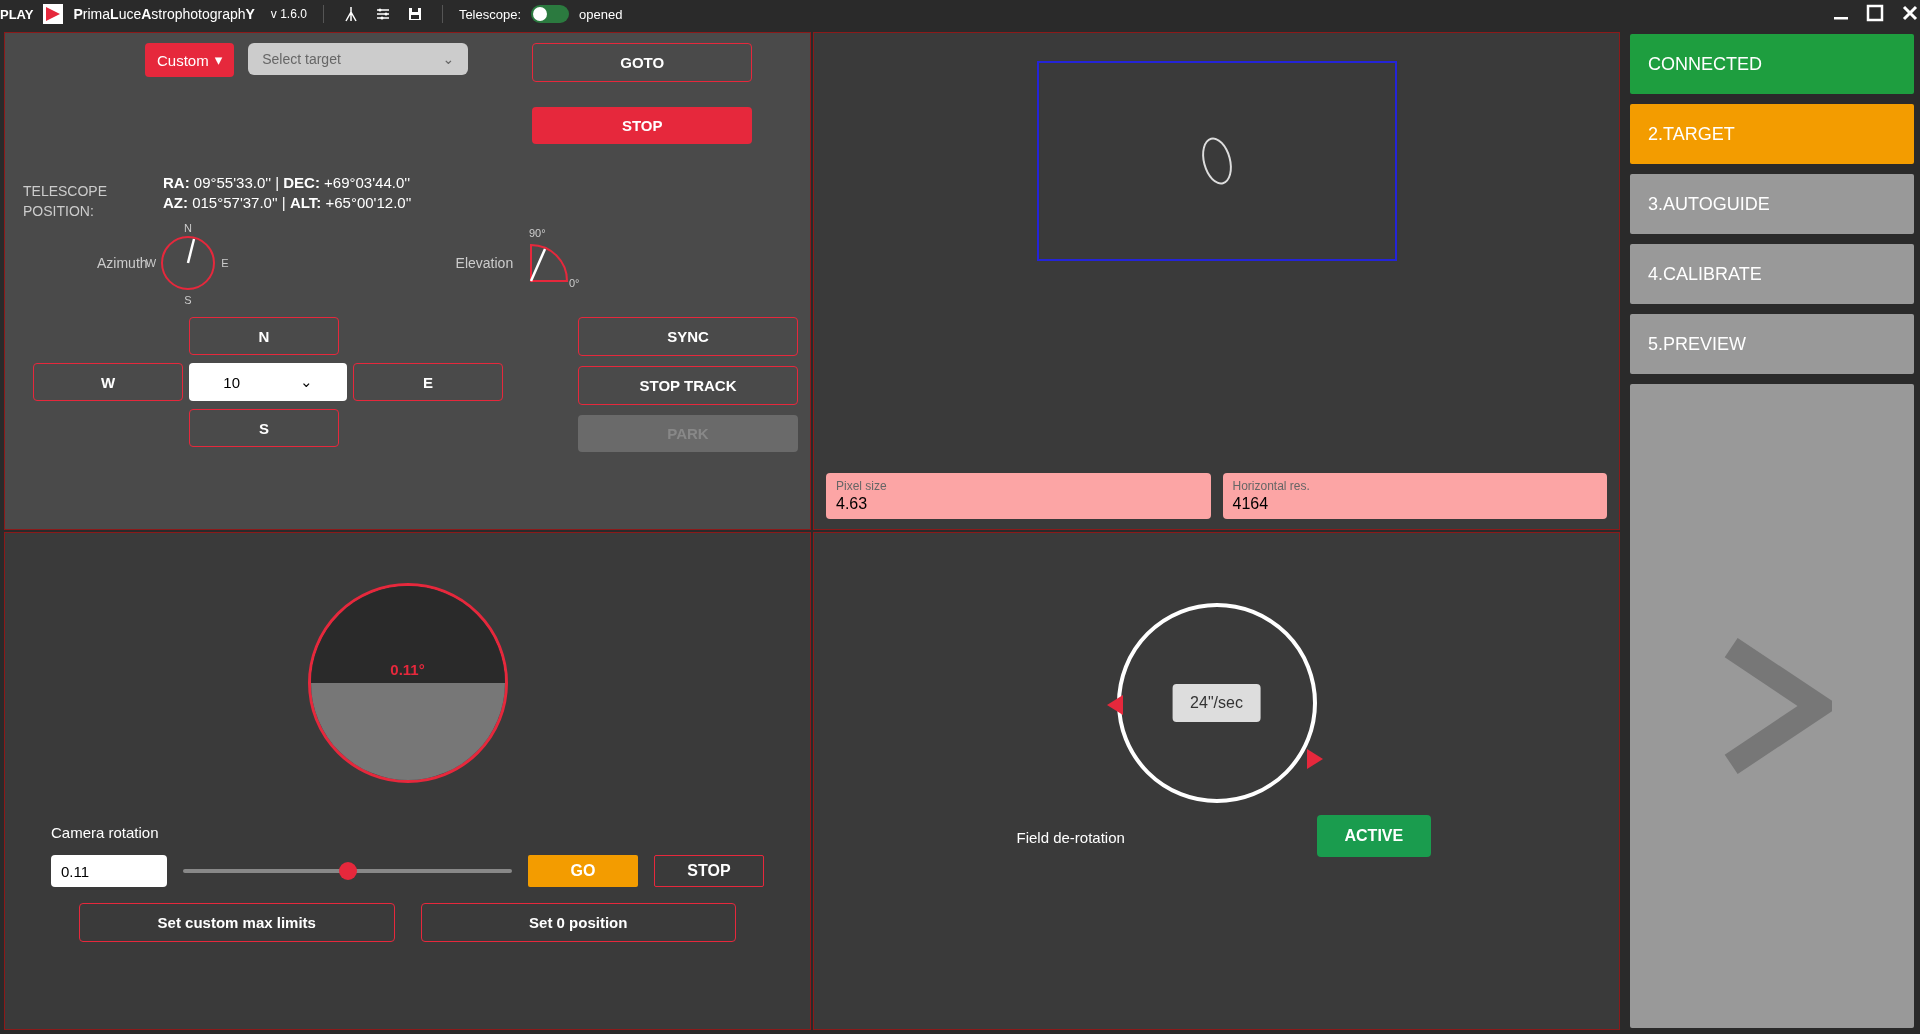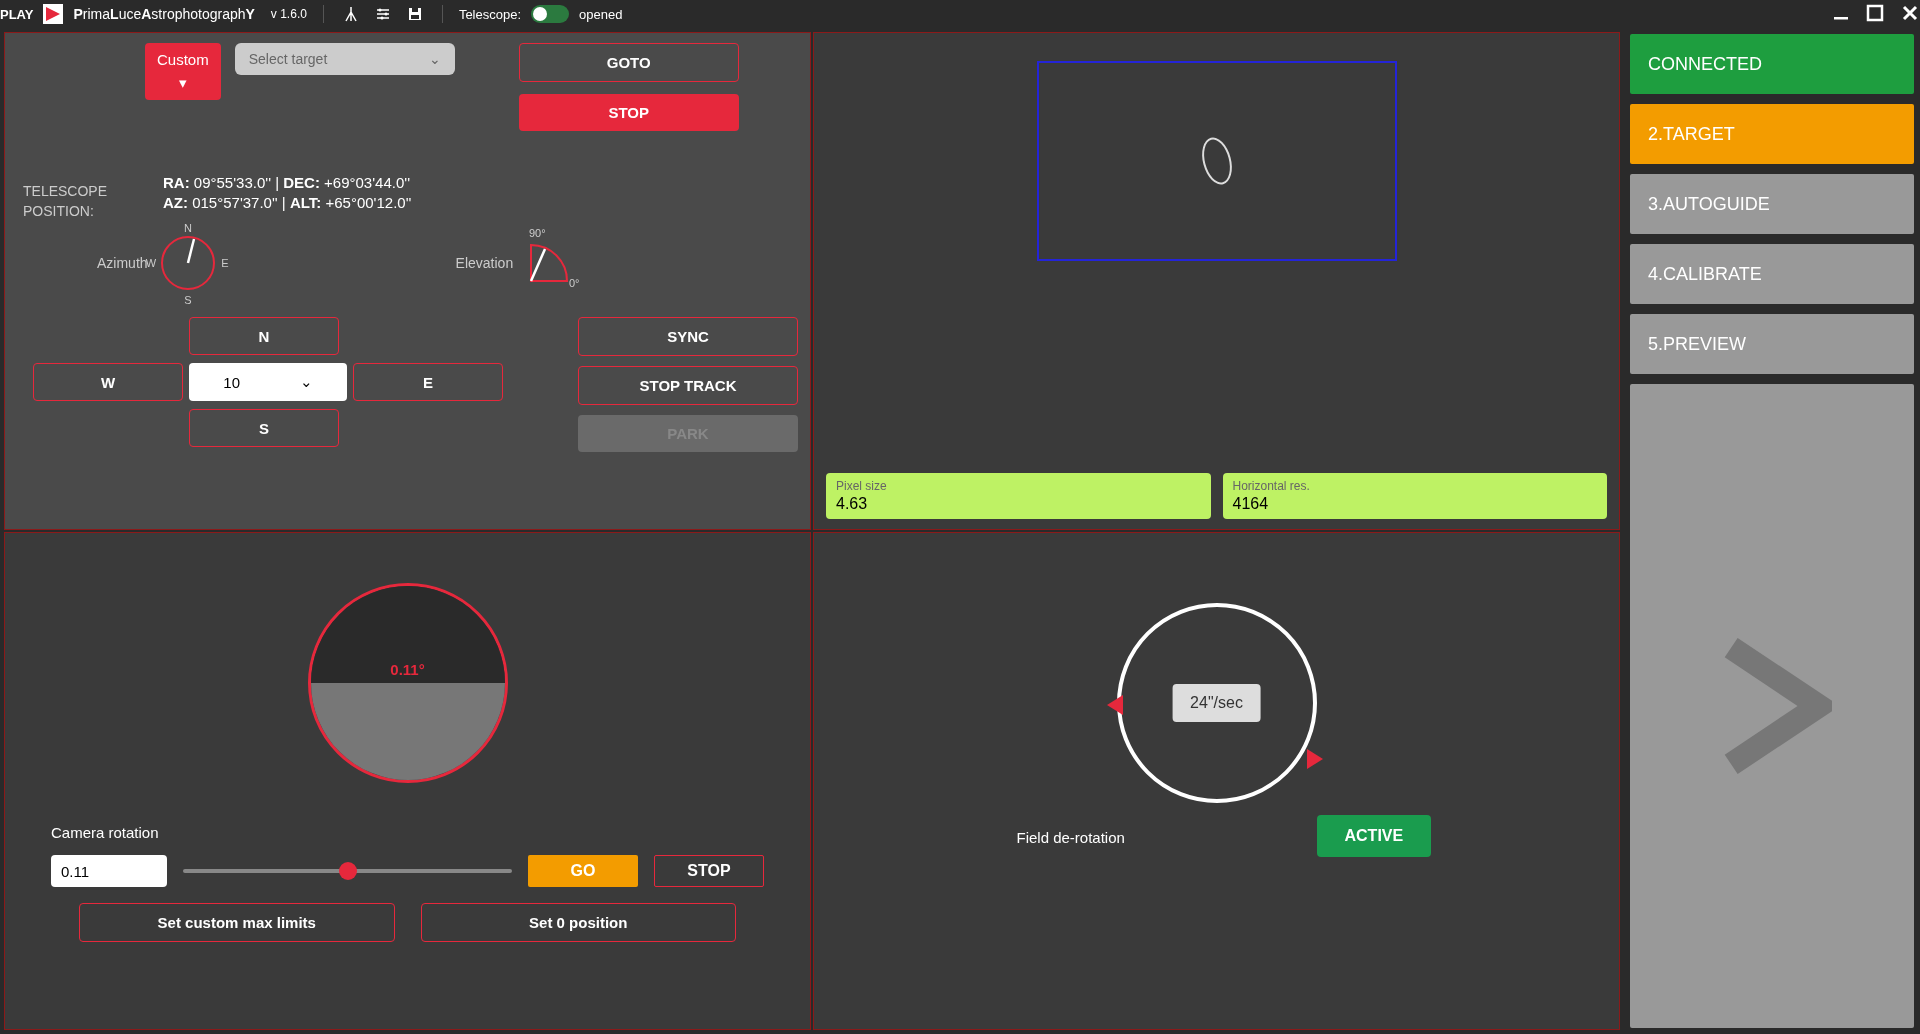--- a/index.html
+++ b/index.html
@@ -25,24 +25,24 @@
 .panel.br{ background:#3a3a3a; }
 .right-rail{ width:296px; padding:6px; display:flex; flex-direction:column; gap:10px;}
 .rail-btn{ height:60px; display:flex; align-items:center; justify-content:flex-start; padding:0 18px; font-size:18px; font-weight:500; cursor:pointer; border-radius:2px;}
 .rail-btn.green{ background:#1e9e3f;}
 .rail-btn.gray{ background:#999;}
 .rail-btn.orange{ background:#f39c00;}
 .big-play{ flex:1; background:#999; display:flex; align-items:center; justify-content:center; border-radius:2px; cursor:pointer;}
 .big-play svg{ width:120px; height:140px; }
 
 
-.custom-dd{ background:#e6283c; color:#fff; padding:8px 12px; border-radius:4px; font-size:15px; display:inline-flex; gap:6px; align-items:center; cursor:pointer;flex-direction:column;}
+.custom-dd{ background:#e6283c; color:#fff; padding:8px 12px; border-radius:4px; font-size:15px; display:inline-flex; gap:6px; align-items:center; cursor:pointer;}
 .select-target{ background:#ccc; color:#666; border-radius:6px; padding:8px 14px; width:220px; display:flex; justify-content:space-between; align-items:center; font-size:14px; cursor:pointer;}
 .tl-row1{ display:flex; gap:14px; align-items:flex-start; margin-left:130px;}
-.tl-buttons-col{ display:flex; flex-direction:column; gap:12px; margin-left:50px;}
+.tl-buttons-col{ display:flex; flex-direction:column; gap:25px; margin-left:50px;}
 .btn-outline{ border:1px solid #e6283c; background:transparent; color:#fff; padding:10px 0; text-align:center; font-weight:bold; font-size:15px; cursor:pointer; border-radius:4px; width:220px;}
 .btn-red{ background:#e6283c; color:#fff; padding:10px 0; text-align:center; font-weight:bold; font-size:15px; cursor:pointer; border-radius:4px; width:220px;}
 .btn-gray{ background:#6a6a6a; color:#888; padding:10px 0; text-align:center; font-weight:bold; font-size:15px; border-radius:4px; width:220px; cursor:not-allowed;}
 .tel-pos-label{ font-size:14px; color:#ccc; position:absolute; top:148px; left:18px; line-height:20px;}
 .coord-text{ font-size:15px; color:#fff;}
 .coord-block{ position:absolute; left:158px; top:140px; line-height:20px;}
 .gauges{ position:absolute; top:198px; left:92px; display:flex; gap:236px; align-items:center;}
 .gauge-label{ font-size:14px; color:#ccc;}
 .compass{ width:64px; height:64px; position:relative;}
 .compass svg{ position:absolute; top:50%; left:50%; transform:translate(-50%,-50%);}
@@ -52,21 +52,21 @@
 .sync-col{ position:absolute; top:284px; right:12px; display:flex; flex-direction:column; gap:10px;}
 
 
 .fov-frame{ position:absolute; top:28px; left:50%; transform:translateX(-50%); width:360px; height:200px; border:2px solid #2424d8; }
 .fov-ellipse{ position:absolute; top:50%; left:50%; transform:translate(-50%,-50%) rotate(-15deg); width:28px; height:48px; border:2px solid #ddd; border-radius:50%;}
 .target-row{ position:absolute; top:298px; left:12px; right:12px; display:flex; align-items:flex-start; gap:20px;}
 .target-name{ font-size:20px; font-weight:bold; margin-top:8px;}
 .target-coords{ font-size:15px; line-height:24px;}
 .update-fov{ border:1px solid #e6283c; background:transparent; color:#fff; padding:10px 20px; font-weight:bold; font-size:15px; cursor:pointer; border-radius:4px; margin-left:auto; margin-top:4px;}
 .input-row{ position:absolute; bottom:10px; left:12px; right:12px; display:flex; gap:12px;}
-.input-box{ background:#bef264; color:#000; border-radius:4px; flex:1; padding:6px 10px; display:flex; flex-direction:column; gap:2px;}
+.input-box{ background:#fca5a5; color:#000; border-radius:4px; flex:1; padding:6px 10px; display:flex; flex-direction:column; gap:2px;}
 .input-box .lbl{ font-size:12px; color:#666;}
 .input-box .val{ font-size:16px; color:#000;}
 
 
 .rot-dial{ position:absolute; top:50px; left:50%; transform:translateX(-50%); width:200px; height:200px;}
 .rot-dial .circle{ width:200px; height:200px; border:3px solid #e6283c; border-radius:50%; overflow:hidden; position:relative;}
 .rot-dial .top-half{ position:absolute; top:0; left:0; right:0; height:50%; background:#2a2a2a;}
 .rot-dial .bot-half{ position:absolute; bottom:0; left:0; right:0; height:50%; background:#777;}
 .rot-dial .val{ position:absolute; top:50%; left:50%; transform:translate(-50%,-130%); color:#e6283c; font-size:15px; font-weight:bold;}
 .cam-rot-lbl{ position:absolute; top:291px; left:46px; font-size:15px;}

